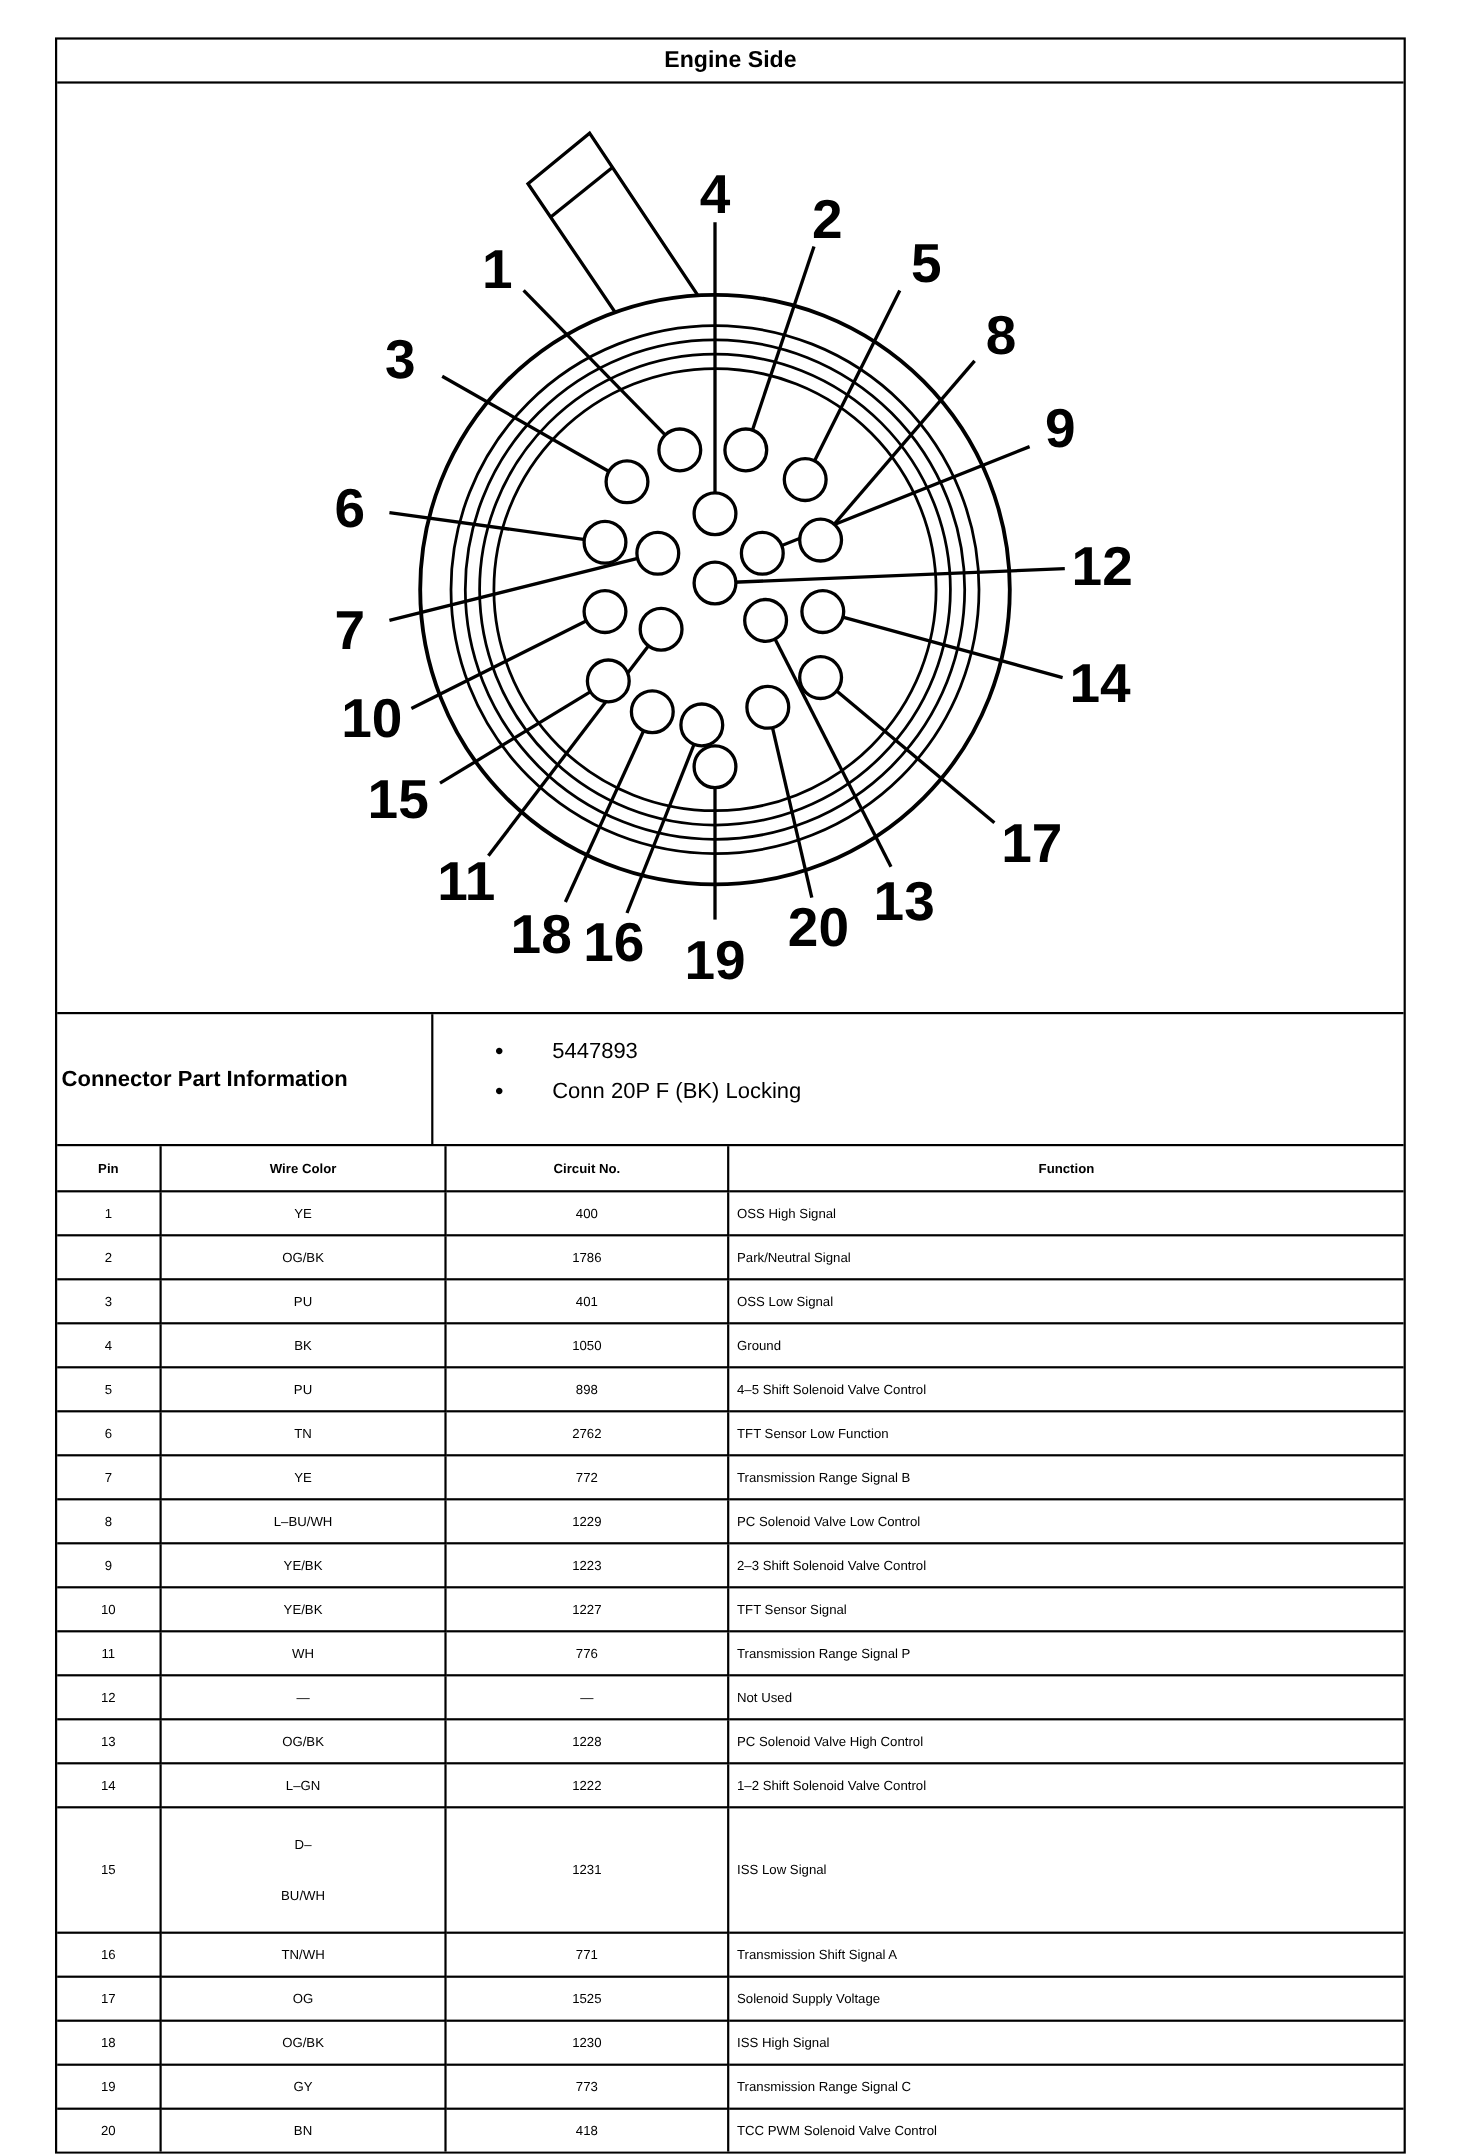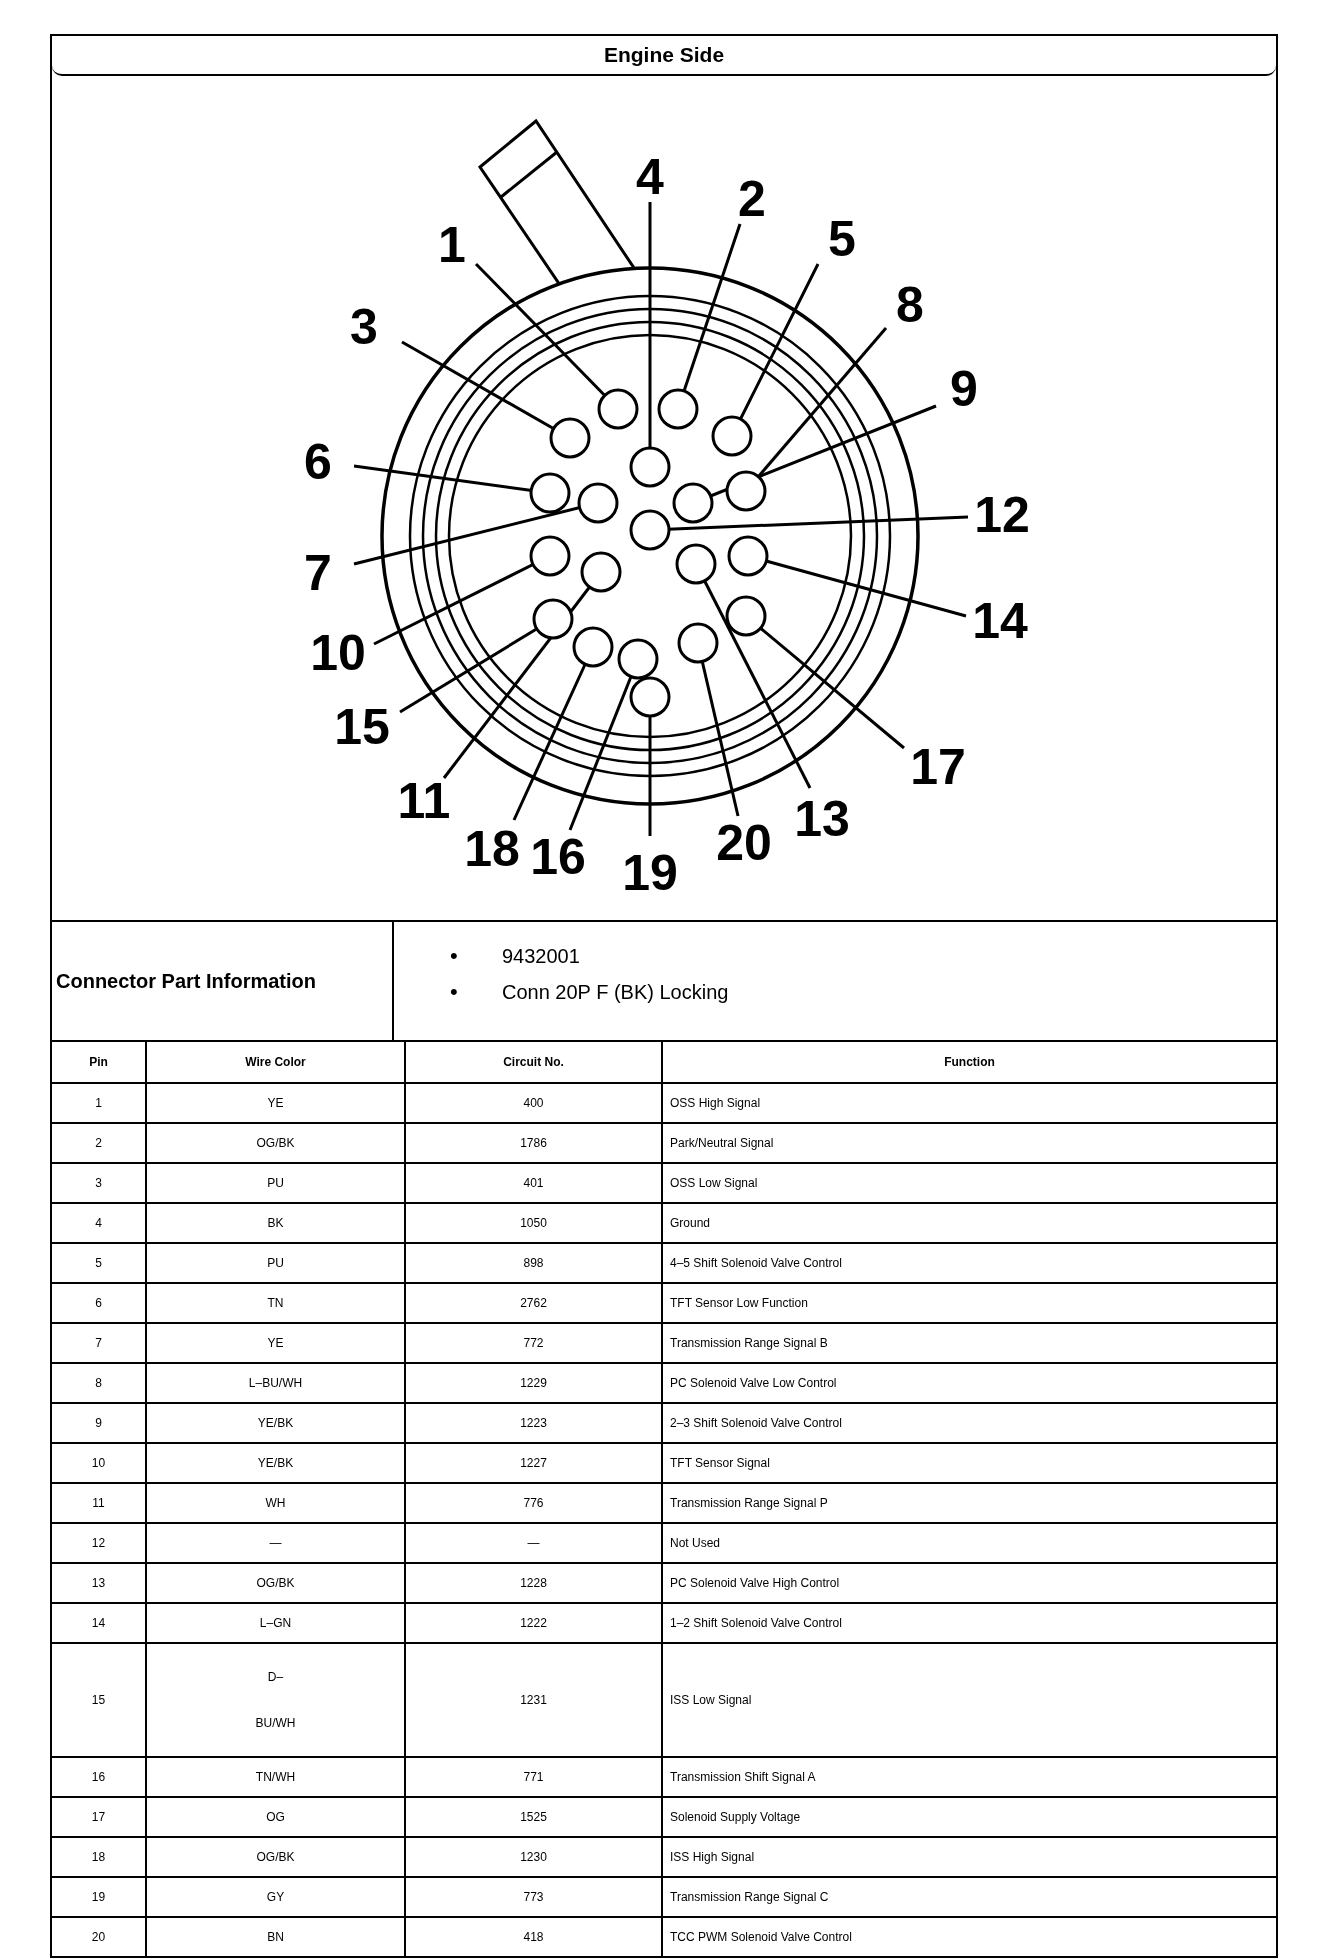--- a/index.html
+++ b/index.html
@@ -6,21 +6,21 @@
   body{
     width:1328px;height:1958px;position:relative;
     font-family:"Liberation Sans", sans-serif;color:#000;
   }
   .doc{
     position:absolute;left:50px;top:34px;width:1224px;
     border:2px solid #000;background:#fff;
   }
   .title-bar{
     height:38px;line-height:38px;text-align:center;
-    font-weight:bold;font-size:21px;border-bottom:2px solid #000;border-radius:10px;
+    font-weight:bold;font-size:21px;border-bottom:2px solid #000;
   }
   .diagram-cell{height:844px;border-bottom:2px solid #000;overflow:hidden;}
   .diagram-cell svg{display:block;}
   .ring{fill:none;stroke:#000;stroke-width:2.5;}
   .ring-outer{fill:#fff;stroke:#000;stroke-width:3.5;}
   .tab{fill:#fff;stroke:#000;stroke-width:3;}
   .ld{stroke:#000;stroke-width:3;}
   .hole{fill:#fff;stroke:#000;stroke-width:3;}
   .pin-num{font-family:"Liberation Sans",sans-serif;font-weight:bold;font-size:50px;fill:#000;text-anchor:middle;}
   .info-row{display:flex;height:118px;border-bottom:2px solid #000;}
@@ -131,21 +131,21 @@
       <text class="pin-num" x="692" y="784">20</text>
     </svg>
   </div>
 
   <div class="info-row">
     <div class="info-left">Connector Part Information</div>
     <div class="info-right">
       <ul class="bullet-list">
         <li>
           <span class="bullet">•</span>
-          <span>9432001</span>
+          <span>5447893</span>
         </li>
         <li>
           <span class="bullet">•</span>
           <span>Conn 20P F (BK) Locking</span>
         </li>
       </ul>
     </div>
   </div>
 
   <table class="pin-table">

